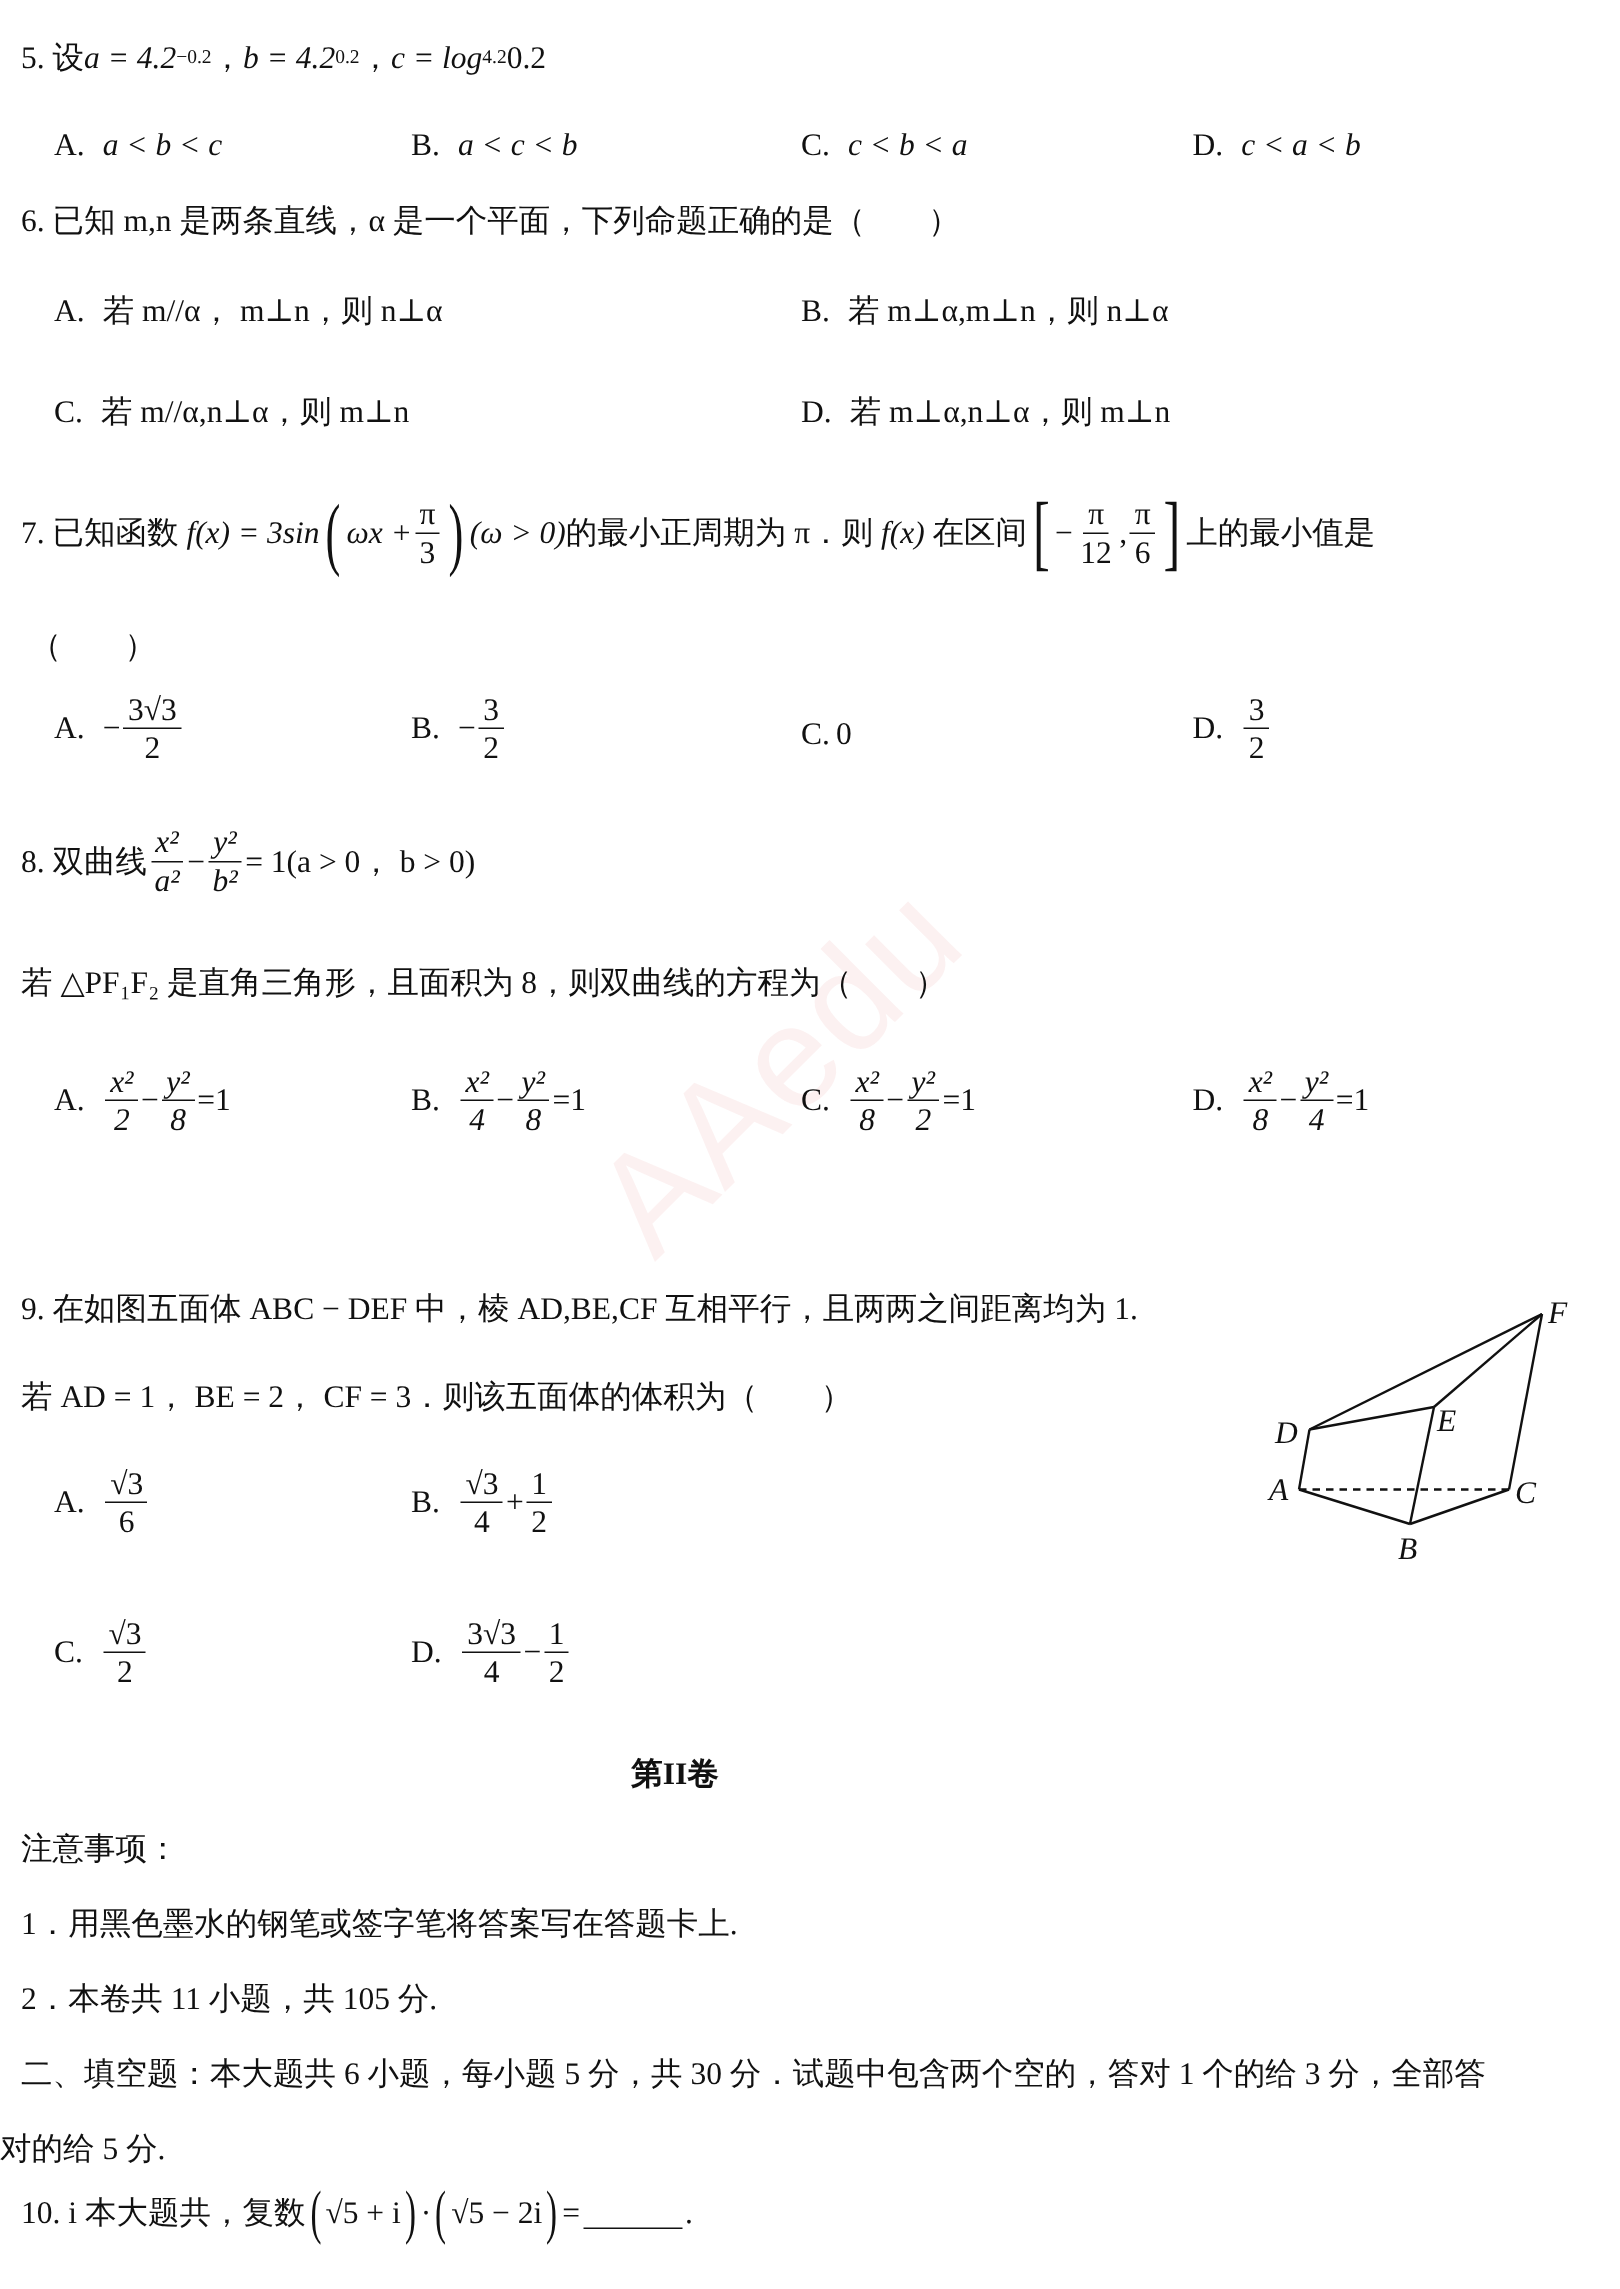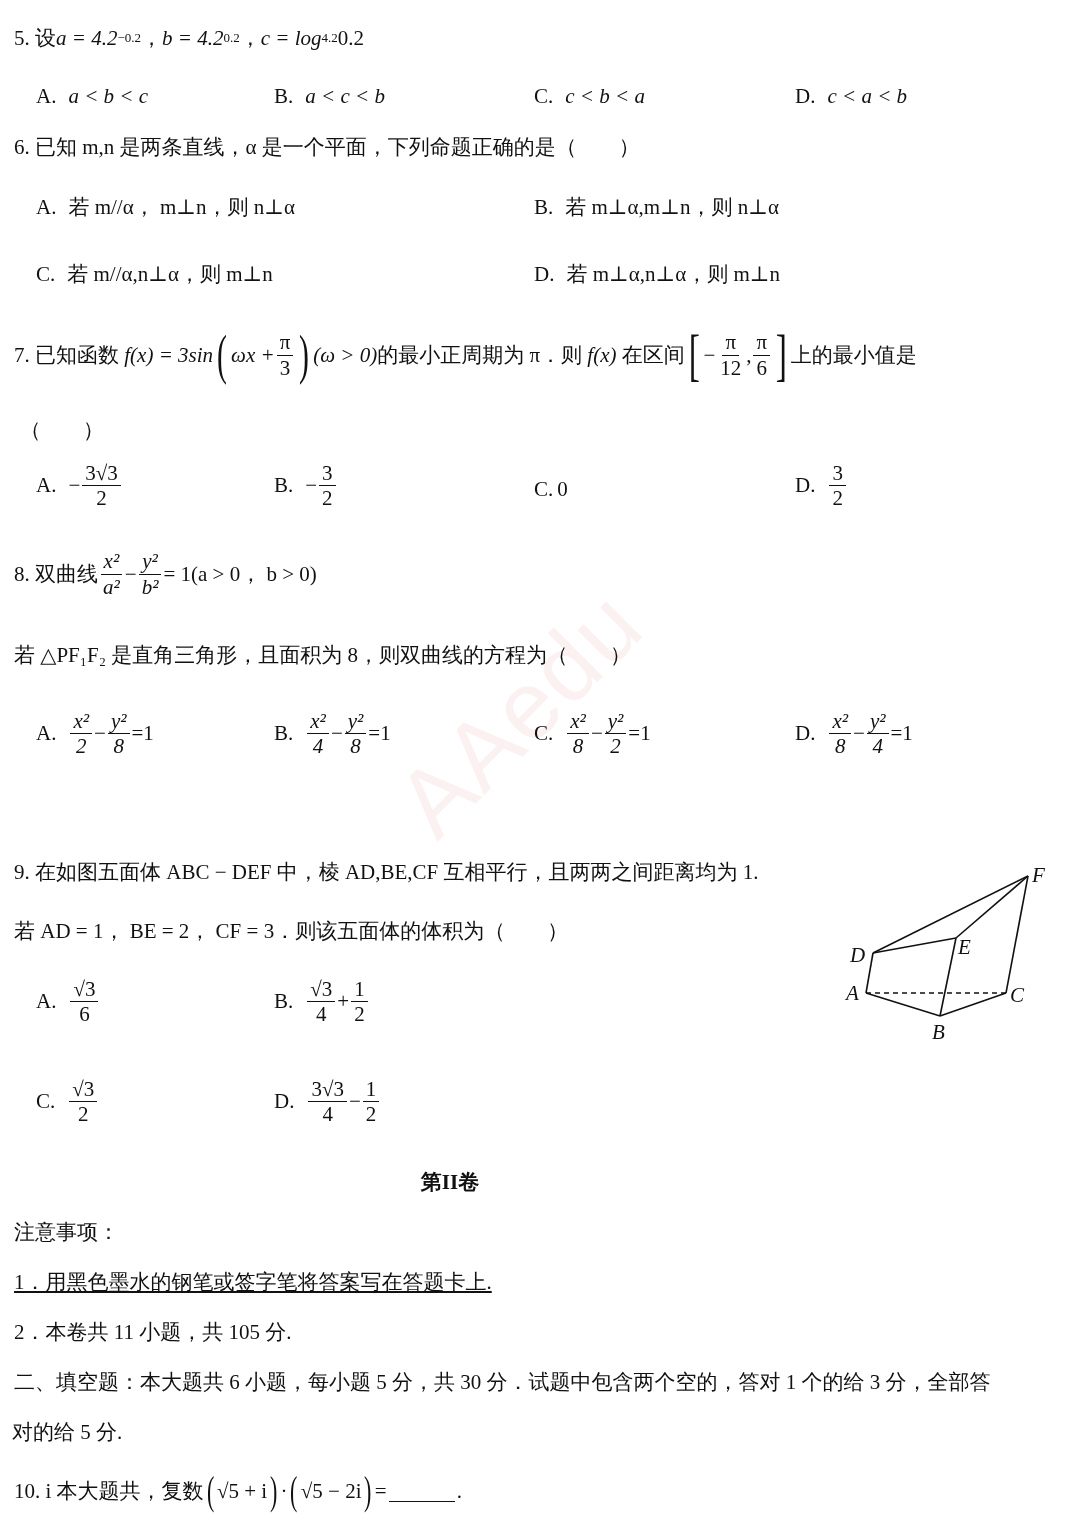--- a/index.html
+++ b/index.html
@@ -260,34 +260,34 @@
   <text x="1010" y="1002">C</text>
   <text x="932" y="1039">B</text>
 </svg>
 
 <div class="line section-title" style="left:0; width:900px; justify-content:center; top:1168px;">
     <span>第II卷</span>
   </div>
 <div class="line" style="left:14px; top:1218px;">
     <span>注意事项：</span>
   </div>
-<div class="line" style="left:14px; top:1268px;text-decoration:underline;">
+<div class="line" style="left:14px; top:1268px;">
     <span>1．用黑色墨水的钢笔或签字笔将答案写在答题卡上.</span>
   </div>
 <div class="line" style="left:14px; top:1318px;">
     <span>2．本卷共 11 小题，共 105 分.</span>
   </div>
 <div class="line" style="left:14px; top:1368px;">
     <span>二、填空题：本大题共 6 小题，每小题 5 分，共 30 分．试题中包含两个空的，答对 1 个的给 3 分，全部答</span>
   </div>
-<div class="line" style="left:12px; top:1418px;text-align:center;">
+<div class="line" style="left:0; top:1418px;text-align:center;">
     <span>对的给 5 分.</span>
   </div>
 
-<div class="line" style="left:14px; top:1452px; height:46px;margin-top:16px;">
+<div class="line" style="left:14px; top:1452px; height:46px;">
   <span>10.</span>&nbsp;
   <span>i 本大题共，复数</span>
   <span class="big-paren" style="font-size:40px;">(</span>
   <span>√5 + i</span>
   <span class="big-paren" style="font-size:40px;">)</span>
   <span>·</span>
   <span class="big-paren" style="font-size:40px;">(</span>
   <span>√5 − 2i</span>
   <span class="big-paren" style="font-size:40px;">)</span>
   <span>=</span>

